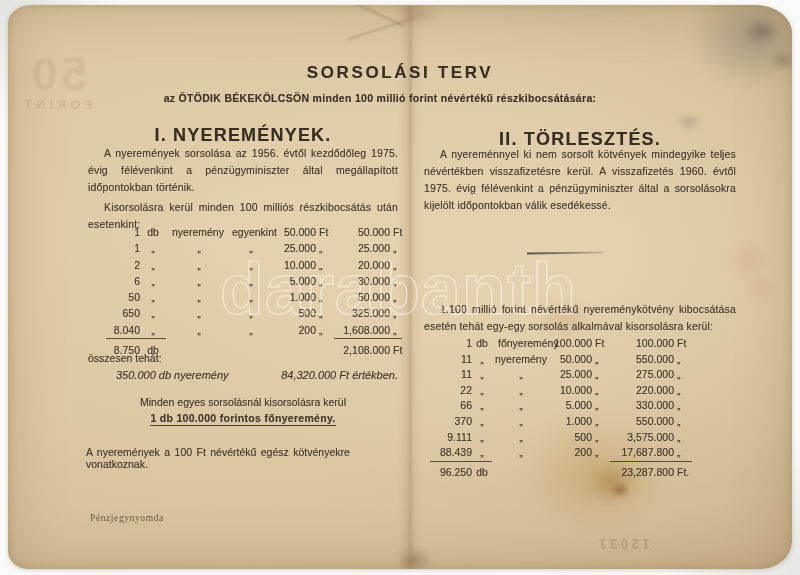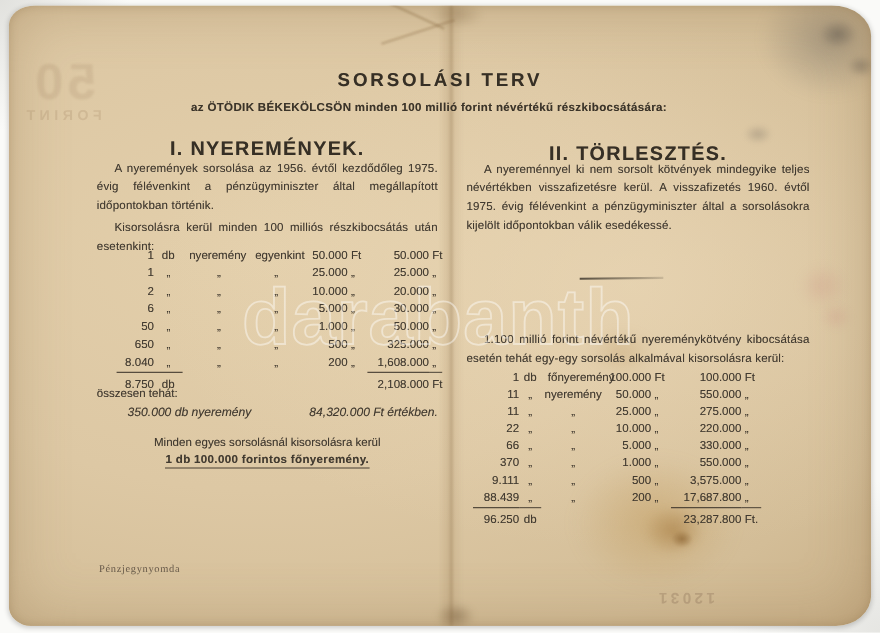--- a/index.html
+++ b/index.html
@@ -26,21 +26,21 @@
     border-radius:inherit;
     box-shadow:inset 0 0 55px rgba(140,110,70,0.33), inset 0 0 9px rgba(135,105,65,0.33);
   }
   .abs{position:absolute;}
   .txt{text-shadow:0 0 0.6px rgba(80,70,58,0.5);}
   .title{
     left:0;top:58px;width:784px;text-align:center;
     font-size:17px;font-weight:bold;letter-spacing:2.6px;color:rgba(48,42,33,0.95);
   }
   .subtitle{
-    left:10px;top:87px;width:744px;text-align:center;
+    left:0;top:87px;width:744px;text-align:center;
     font-size:10.5px;font-weight:bold;letter-spacing:0.3px;color:rgba(52,45,36,0.93);
   }
   .colhead{
     width:310px;text-align:center;font-size:18px;font-weight:bold;
     letter-spacing:1.2px;color:rgba(48,42,33,0.95);
   }
   .para{
     width:310px;font-size:10.5px;line-height:17px;text-align:justify;
     text-indent:16px;letter-spacing:0.15px;
   }
@@ -207,20 +207,21 @@
   <div class="abs txt" style="left:80px;top:347px;font-size:10.5px;text-align:center;">összesen tehát:</div>
   <div class="abs sumrow txt" style="left:80px;top:364px;">
     <span style="margin-left:28px;">350.000 db nyeremény</span>
     <span>84,320.000 Ft értékben.</span>
   </div>
 
   <div class="abs centerline txt" style="left:80px;top:391px;">Minden egyes sorsolásnál kisorsolásra kerül</div>
   <div class="abs centerline" style="left:80px;top:407px;">
     <span class="gp txt">1 db 100.000 forintos főnyeremény.</span>
   </div>
+  <div class="abs footnote txt" style="left:78px;top:441px;">A nyeremények a 100 Ft névértékű egész kötvényekre vonatkoznak.</div>
   <div class="abs printer" style="left:82px;top:508px;">Pénzjegynyomda</div>
 
   <div class="abs colhead txt" style="left:416px;top:124px;width:312px;">II. TÖRLESZTÉS.</div>
   <div class="abs para txt" style="left:416px;top:141px;width:312px;">A nyereménnyel ki nem sorsolt kötvények mindegyike teljes névértékben visszafizetésre kerül. A visszafizetés 1960. évtől 1975. évig félévenkint a pénzügyminiszter által a sorsolásokra kijelölt időpontokban válik esedékessé.</div>
   <div class="abs para txt" style="left:416px;top:296px;width:312px;">1.100 millió forint névértékű nyereménykötvény kibocsátása esetén tehát egy-egy sorsolás alkalmával kisorsolásra kerül:</div>
 
   <div class="abs tbl rt txt" style="left:422px;top:331px;width:262px;">
     <div class="row">
       <span class="num">1</span>
       <span class="ctr">db</span>

